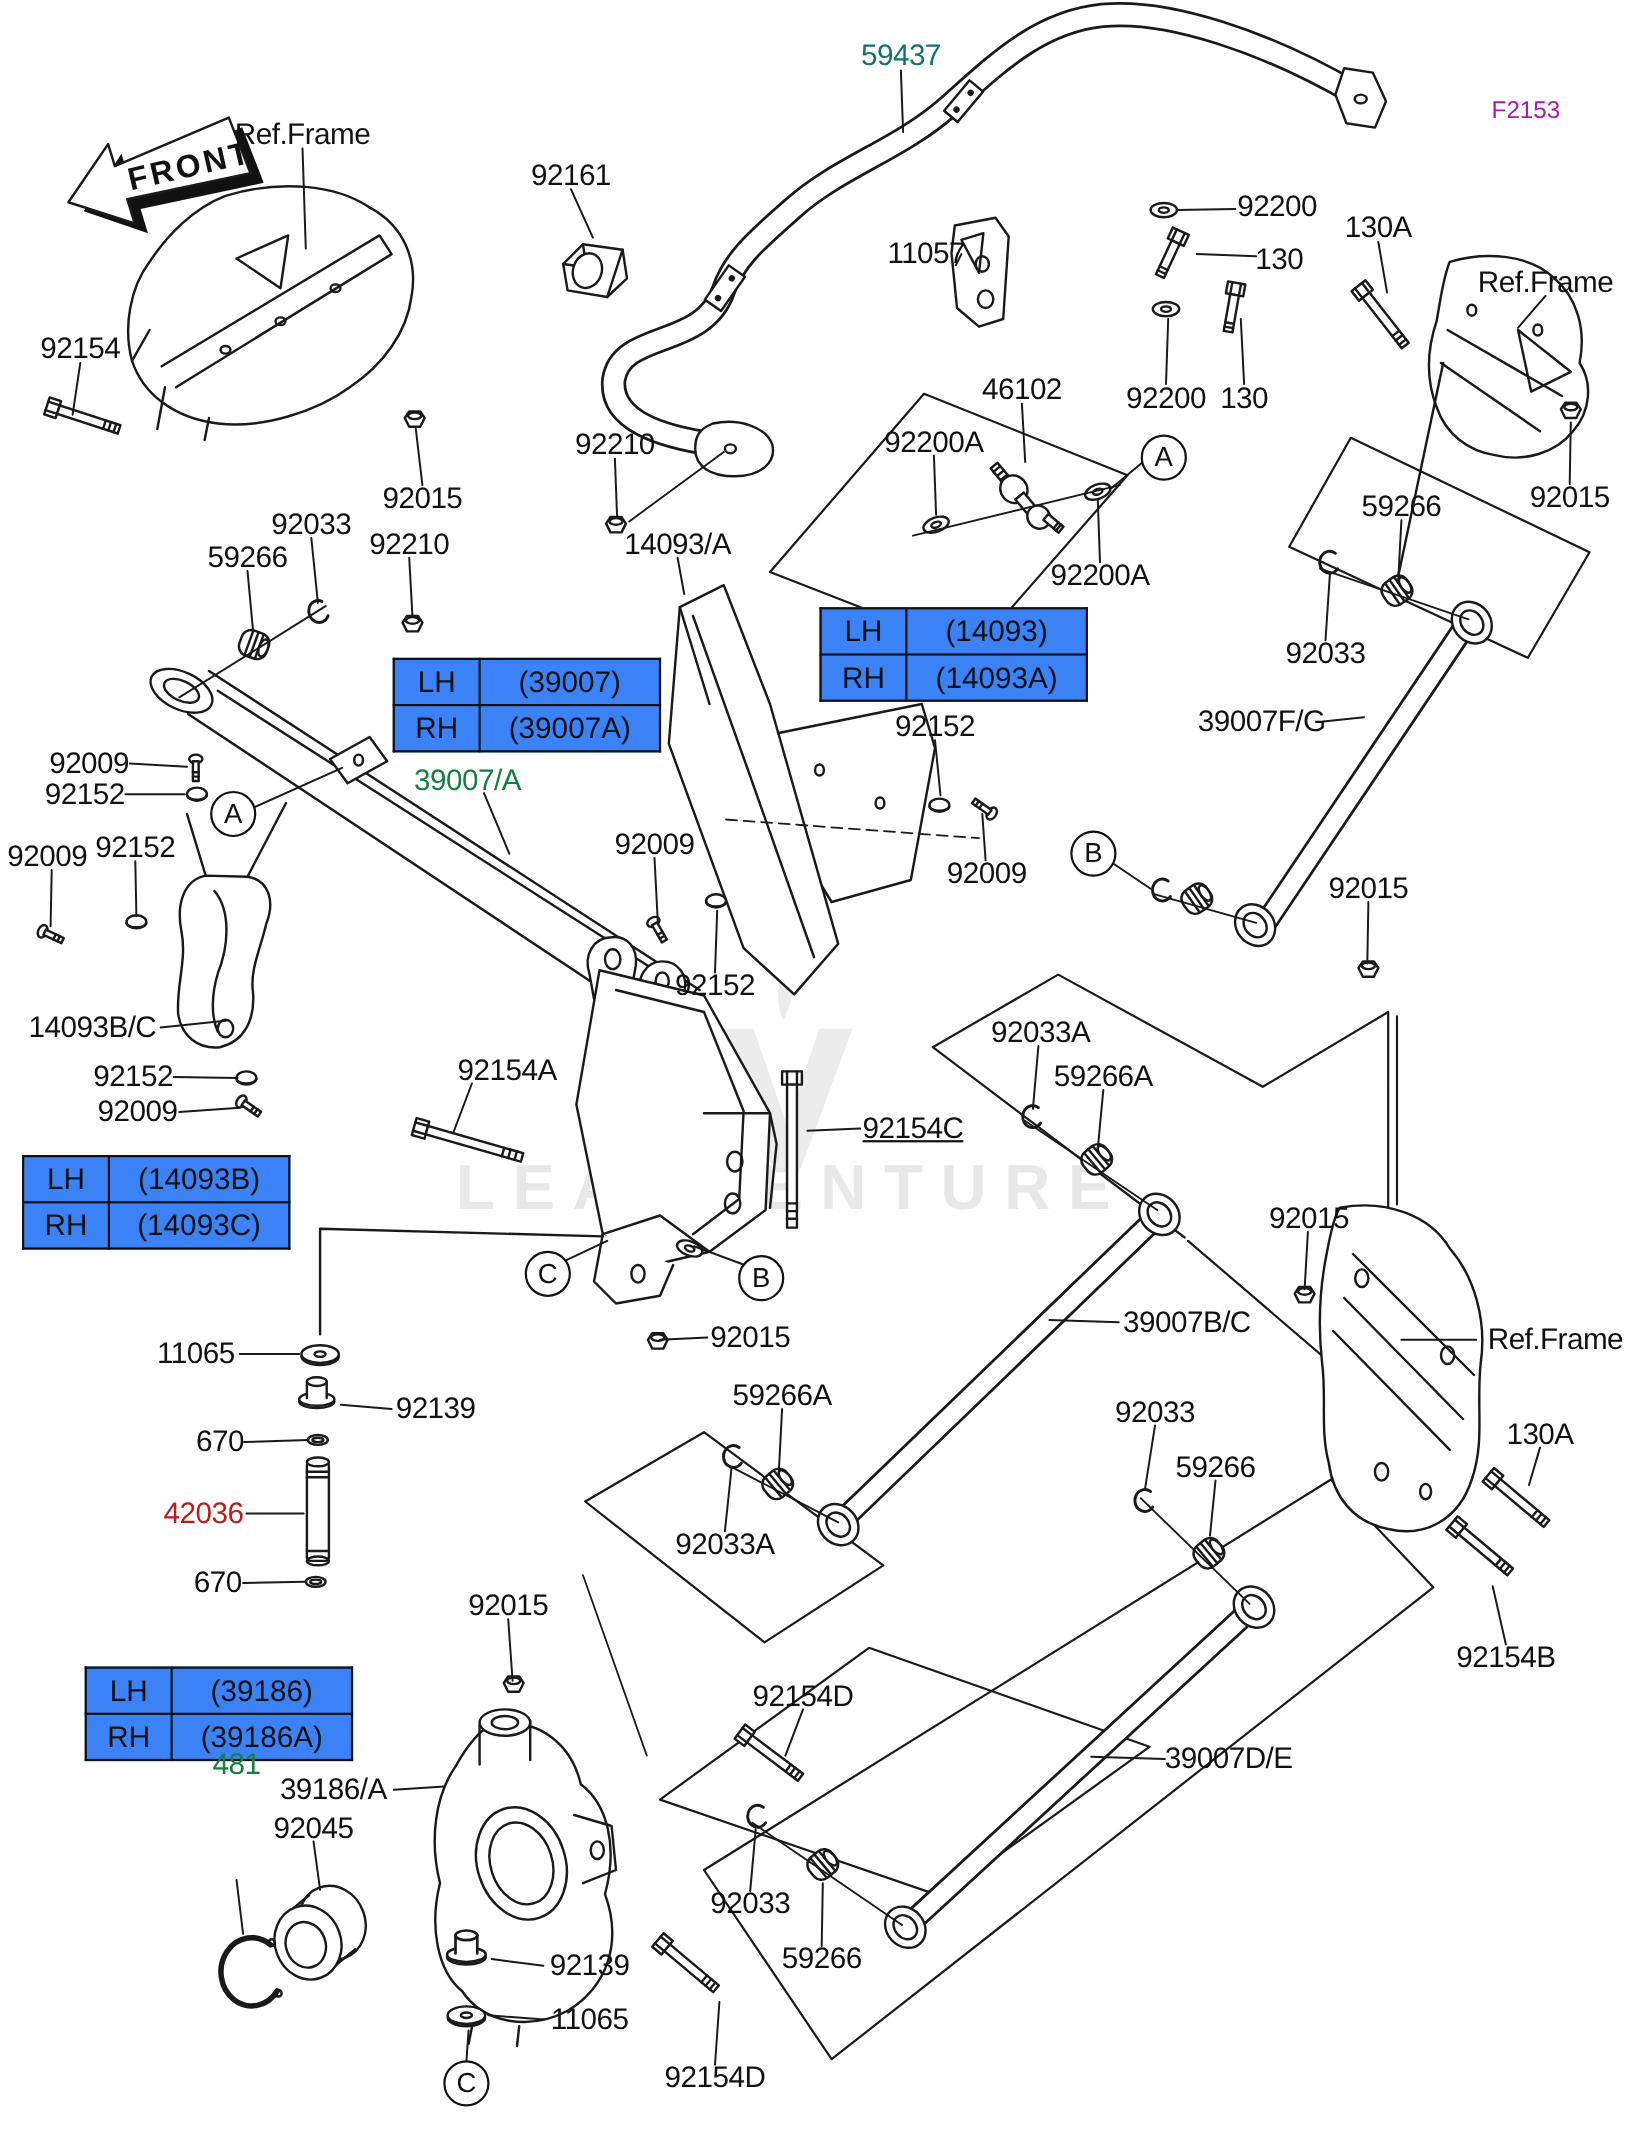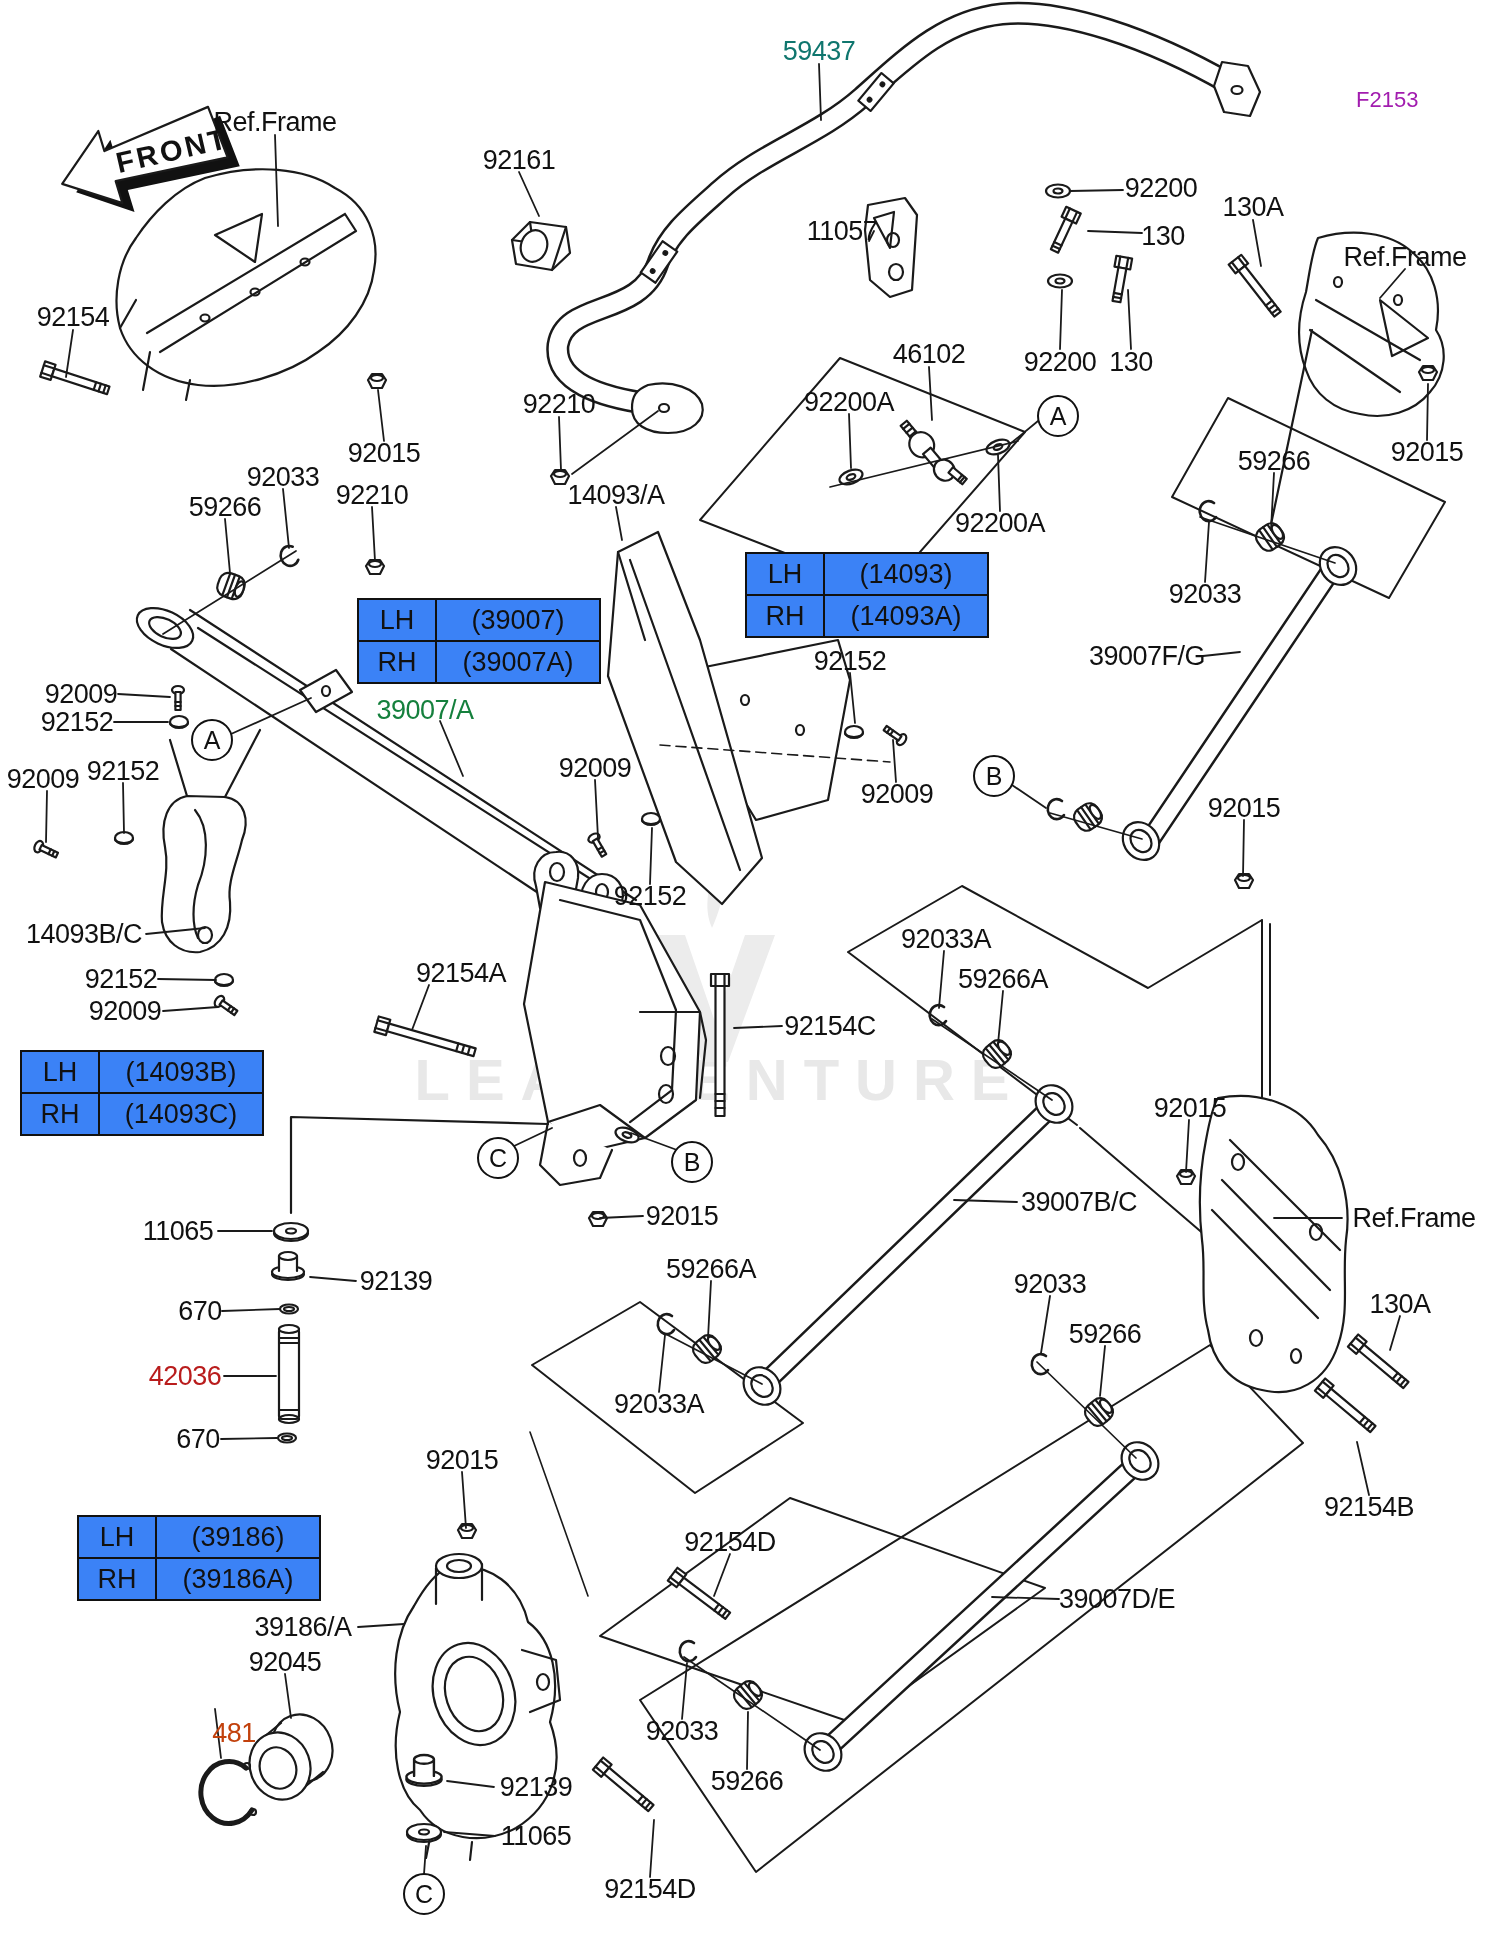--- a/index.html
+++ b/index.html
@@ -450,37 +450,37 @@
       <div class="callout" style="left: 43px; top: 779px; color: rgb(17, 17, 17);">92009</div>
       <div class="callout" style="left: 123px; top: 771px; color: rgb(17, 17, 17);">92152</div>
       <div class="callout" style="left: 595px; top: 768px; color: rgb(17, 17, 17);">92009</div>
       <div class="callout" style="left: 850px; top: 661px; color: rgb(17, 17, 17);">92152</div>
       <div class="callout" style="left: 897px; top: 794px; color: rgb(17, 17, 17);">92009</div>
       <div class="callout" style="left: 650px; top: 896px; color: rgb(17, 17, 17);">92152</div>
       <div class="callout" style="left: 84px; top: 934px; color: rgb(17, 17, 17);">14093B/C</div>
       <div class="callout" style="left: 121px; top: 979px; color: rgb(17, 17, 17);">92152</div>
       <div class="callout" style="left: 125px; top: 1011px; color: rgb(17, 17, 17);">92009</div>
       <div class="callout" style="left: 429px; top: 973px; color: rgb(17, 17, 17); margin-left: 32px;">92154A</div>
-      <div class="callout" style="left: 830px; top: 1026px; color: rgb(17, 17, 17);">92154C</div>
+      <div class="callout" style="left: 830px; top: 1026px; color: rgb(17, 17, 17); text-decoration: underline;">92154C</div>
       <div class="callout" style="left: 946px; top: 939px; color: rgb(17, 17, 17);">92033A</div>
       <div class="callout" style="left: 1003px; top: 979px; color: rgb(17, 17, 17);">59266A</div>
       <div class="callout" style="left: 1190px; top: 1108px; color: rgb(17, 17, 17);">92015</div>
       <div class="callout" style="left: 1079px; top: 1202px; color: rgb(17, 17, 17);">39007B/C</div>
       <div class="callout" style="left: 682px; top: 1216px; color: rgb(17, 17, 17);">92015</div>
       <div class="callout" style="left: 711px; top: 1269px; color: rgb(17, 17, 17);">59266A</div>
       <div class="callout" style="left: 659px; top: 1404px; color: rgb(17, 17, 17);">92033A</div>
       <div class="callout" style="left: 396px; top: 1281px; color: rgb(17, 17, 17);">92139</div>
       <div class="callout" style="left: 178px; top: 1231px; color: rgb(17, 17, 17);">11065</div>
       <div class="callout" style="left: 200px; top: 1311px; color: rgb(17, 17, 17);">670</div>
       <div class="callout" style="left: 185px; top: 1376px; color: #b91c1c;">42036</div>
       <div class="callout" style="left: 198px; top: 1439px; color: rgb(17, 17, 17);">670</div>
       <div class="callout" style="left: 462px; top: 1460px; color: rgb(17, 17, 17);">92015</div>
       <div class="callout" style="left: 303px; top: 1627px; color: rgb(17, 17, 17);">39186/A</div>
       <div class="callout" style="left: 285px; top: 1662px; color: rgb(17, 17, 17);">92045</div>
-      <div class="callout" style="left: 215px; top: 1733px; color: #c2410c; margin-left: 19px;">481</div>
+      <div class="callout" style="left: 215px; top: 1604px; color: #15803d;">481</div>
       <div class="callout" style="left: 730px; top: 1542px; color: rgb(17, 17, 17);">92154D</div>
       <div class="callout" style="left: 682px; top: 1731px; color: rgb(17, 17, 17);">92033</div>
       <div class="callout" style="left: 747px; top: 1781px; color: rgb(17, 17, 17);">59266</div>
       <div class="callout" style="left: 536px; top: 1787px; color: rgb(17, 17, 17);">92139</div>
       <div class="callout" style="left: 536px; top: 1836px; color: rgb(17, 17, 17);">11065</div>
       <div class="callout" style="left: 650px; top: 1889px; color: rgb(17, 17, 17);">92154D</div>
       <div class="callout" style="left: 1050px; top: 1284px; color: rgb(17, 17, 17);">92033</div>
       <div class="callout" style="left: 1105px; top: 1334px; color: rgb(17, 17, 17);">59266</div>
       <div class="callout" style="left: 1400px; top: 1304px; color: rgb(17, 17, 17);">130A</div>
       <div class="callout" style="left: 1369px; top: 1507px; color: rgb(17, 17, 17);">92154B</div>

